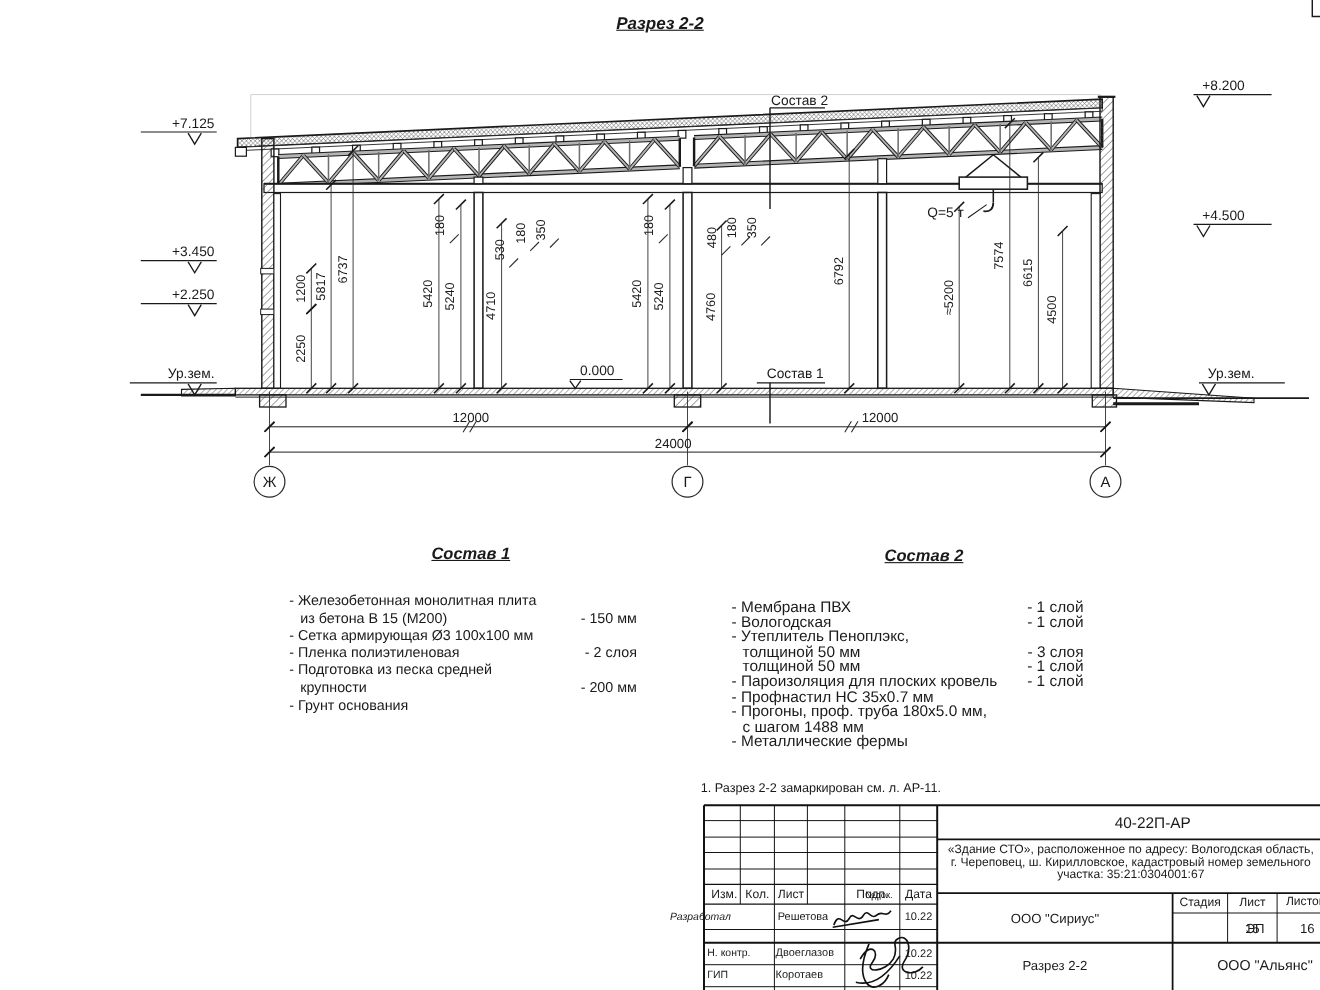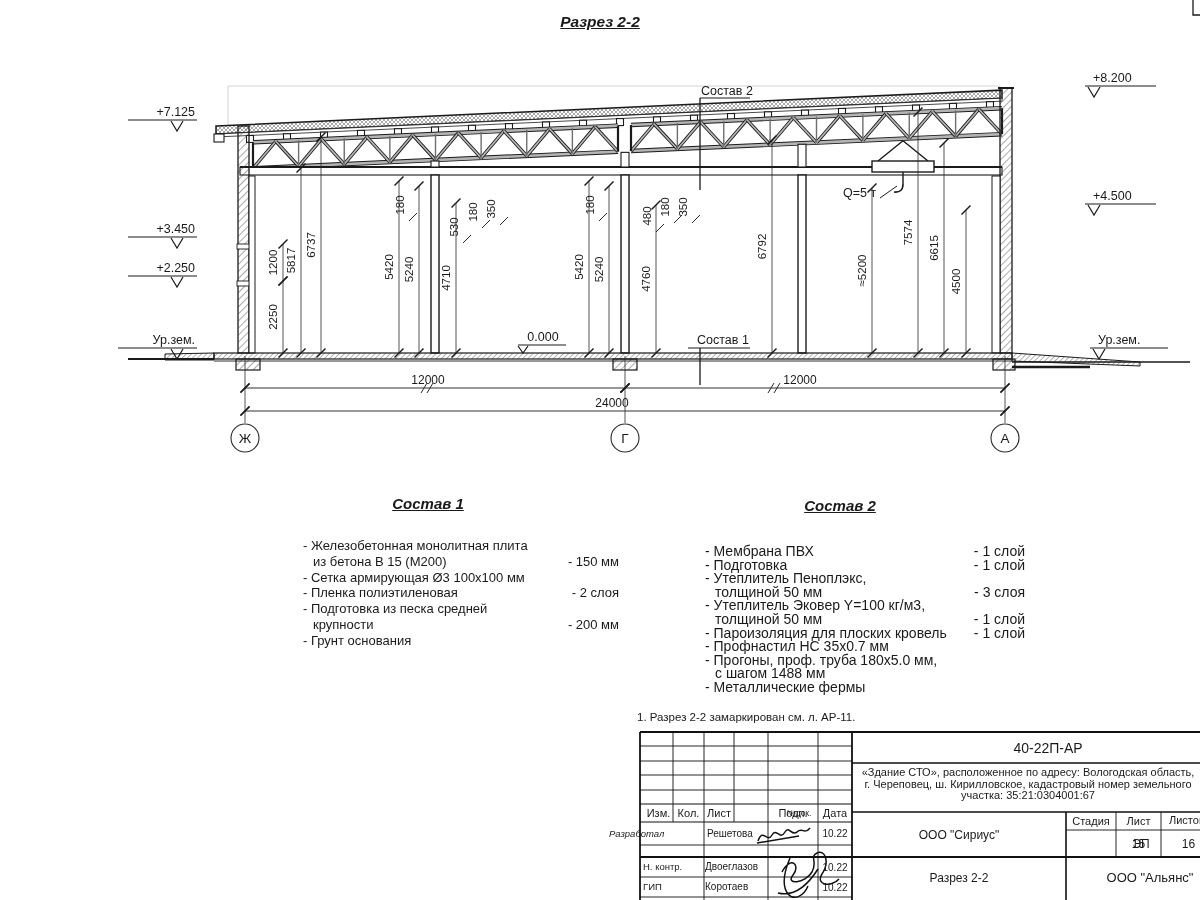--- a/index.html
+++ b/index.html
@@ -3,21 +3,21 @@
 <meta charset="utf-8">
 <style>
   html,body{margin:0;padding:0;background:#e8e8e8;}
   #page{position:relative;width:1200px;height:900px;background:#ffffff;overflow:hidden;
         font-family:"Liberation Sans", sans-serif;color:#1a1a1a;}
   #linework{position:absolute;left:0;top:0;width:1200px;height:900px;}
   .t{position:absolute;white-space:nowrap;}
   .c{display:flex;align-items:center;justify-content:center;text-align:center;}
   .it{font-style:italic;}
   .u{text-decoration:underline;}
-  .list{position:absolute;margin-left:40px;}
+  .list{position:absolute;}
   .row{display:flex;align-items:baseline;}
   .row .val{margin-left:auto;}
   .ind{padding-left:10px;}
   .small{font-size:8.5px;}
 </style>
 </head>
 <body>
 
 <div id="page">
 
@@ -384,32 +384,29 @@
       </div>
     </div>
 
   <div class="t it u" style="left:780px;top:497px;width:120px;text-align:center;font-size:15px;font-weight:bold;">Состав 2</div>
   <div class="list" style="left:665px;top:545px;width:320px;font-size:14px;line-height:13.6px;" id="list2">
       <div class="row">
         <span>- Мембрана ПВХ</span>
         <span class="val">- 1 слой</span>
       </div>
       <div class="row">
-        <span>- Подготовка</span>
+        <span>- Вологодская</span>
         <span class="val">- 1 слой</span>
       </div>
       <div class="row">
         <span>- Утеплитель Пеноплэкс,</span>
       </div>
       <div class="row">
         <span class="ind">толщиной 50 мм</span>
         <span class="val">- 3 слоя</span>
-      </div>
-      <div class="row">
-        <span>- Утеплитель Эковер Y=100 кг/м3,</span>
       </div>
       <div class="row">
         <span class="ind">толщиной 50 мм</span>
         <span class="val">- 1 слой</span>
       </div>
       <div class="row">
         <span>- Пароизоляция для плоских кровель</span>
         <span class="val">- 1 слой</span>
       </div>
       <div class="row">

